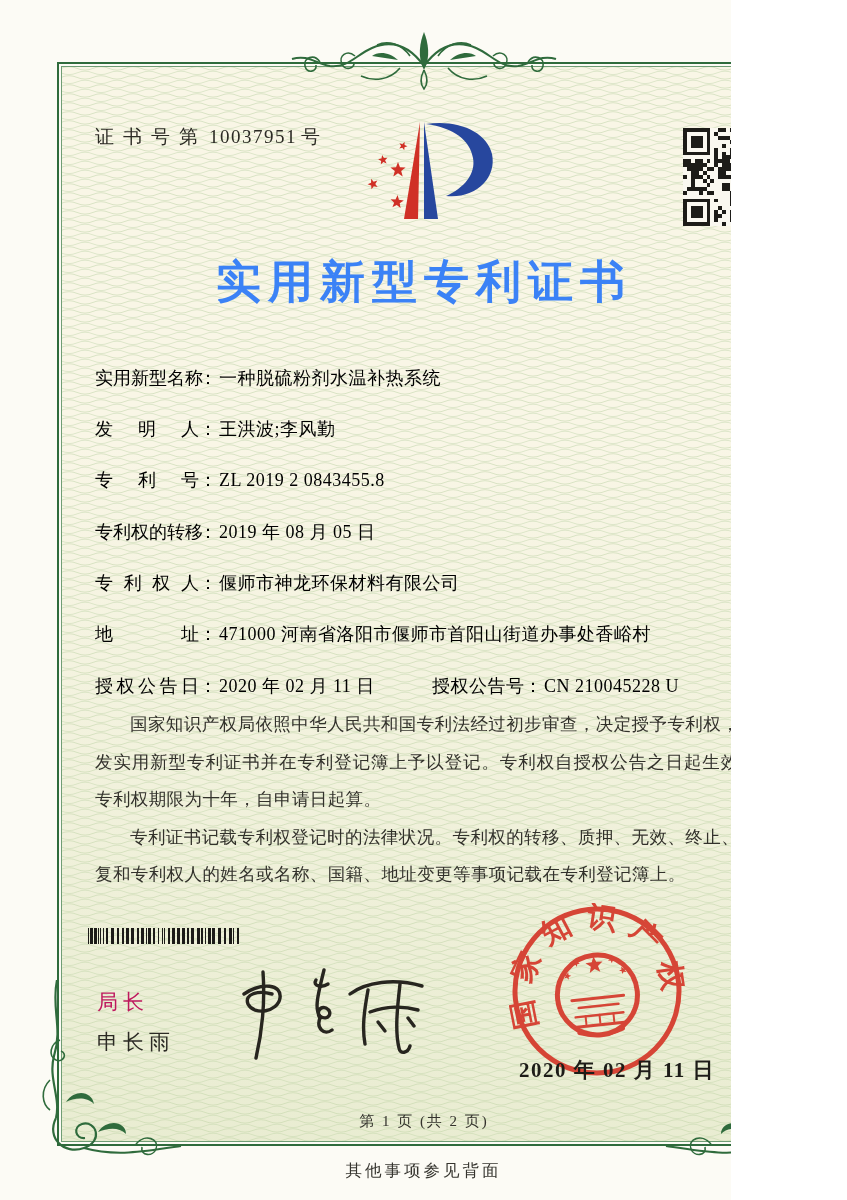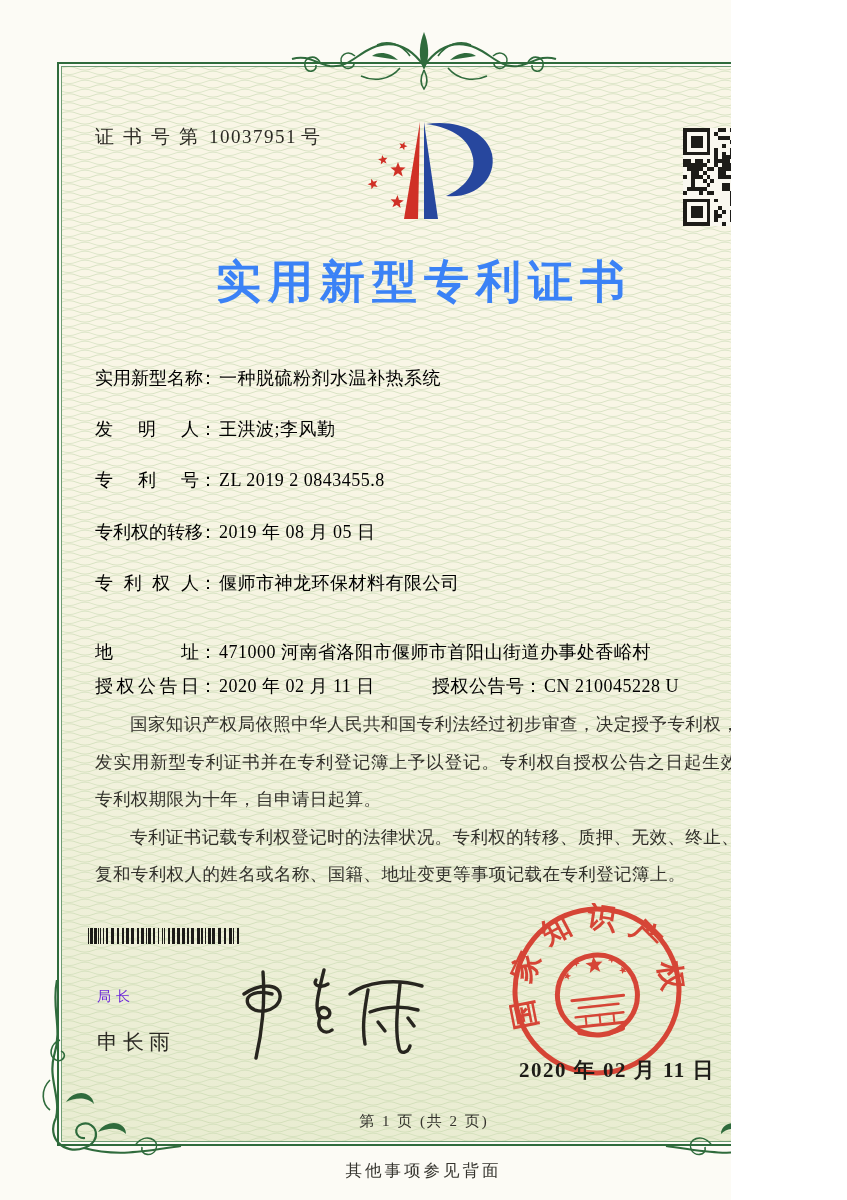--- a/index.html
+++ b/index.html
@@ -41,21 +41,21 @@
   .fvalue{letter-spacing:0.5px;}
   .g2{position:absolute;left:337px;top:0;white-space:nowrap;}
   .g2 .flabel{width:92px;}
   .body-text{
     position:absolute;left:95px;top:706px;width:662px;
     font-size:17.5px;line-height:37.5px;color:#32312b;
     text-align:justify;letter-spacing:0.4px;
   }
   .body-text p{margin:0;text-indent:2em;}
   .barcode-svg{position:absolute;left:88px;top:928px;}
-  .issuer-title{position:absolute;left:97px;top:988px;font-size:14px;letter-spacing:5px;color:#6d28d9;}
+  .issuer-title{position:absolute;left:97px;top:988px;font-size:21px;letter-spacing:5px;color:#be185d;}
   .issuer-name{position:absolute;left:97px;top:1028px;font-size:21px;letter-spacing:5px;color:#2b2a24;}
   .sig-svg{position:absolute;left:232px;top:960px;}
   .seal-svg{position:absolute;left:509px;top:903px;opacity:0.93;}
   .seal-text-arc{font-size:29px;letter-spacing:13px;font-weight:bold;}
   .grant-date{
     position:absolute;left:519px;top:1056px;font-size:21px;
     font-weight:600;letter-spacing:1.5px;color:#1d1c18;white-space:nowrap;
   }
   .page-info{
     position:absolute;left:57px;width:734px;top:1112px;
@@ -451,21 +451,21 @@
   </div>
   <div class="frow" style="top:468px">
     <span class="flabel">专利号</span><span class="fcolon">：</span><span class="fvalue">ZL 2019 2 0843455.8</span>
   </div>
   <div class="frow" style="top:520px">
     <span class="flabel">专利权的转移</span><span class="fcolon">：</span><span class="fvalue">2019 年 08 月 05 日</span>
   </div>
   <div class="frow" style="top:571px">
     <span class="flabel">专利权人</span><span class="fcolon">：</span><span class="fvalue">偃师市神龙环保材料有限公司</span>
   </div>
-  <div class="frow" style="top:640px">
+  <div class="frow" style="top:622px">
     <span class="flabel">地址</span><span class="fcolon">：</span><span class="fvalue">471000 河南省洛阳市偃师市首阳山街道办事处香峪村</span>
   </div>
   <div class="frow" style="top:674px">
     <span class="flabel">授权公告日</span><span class="fcolon">：</span><span class="fvalue">2020 年 02 月 11 日</span>
     <span class="g2">
       <span class="flabel">授权公告号</span><span class="fcolon">：</span><span class="fvalue">CN 210045228 U</span>
     </span>
   </div>
 
   <div class="body-text">

